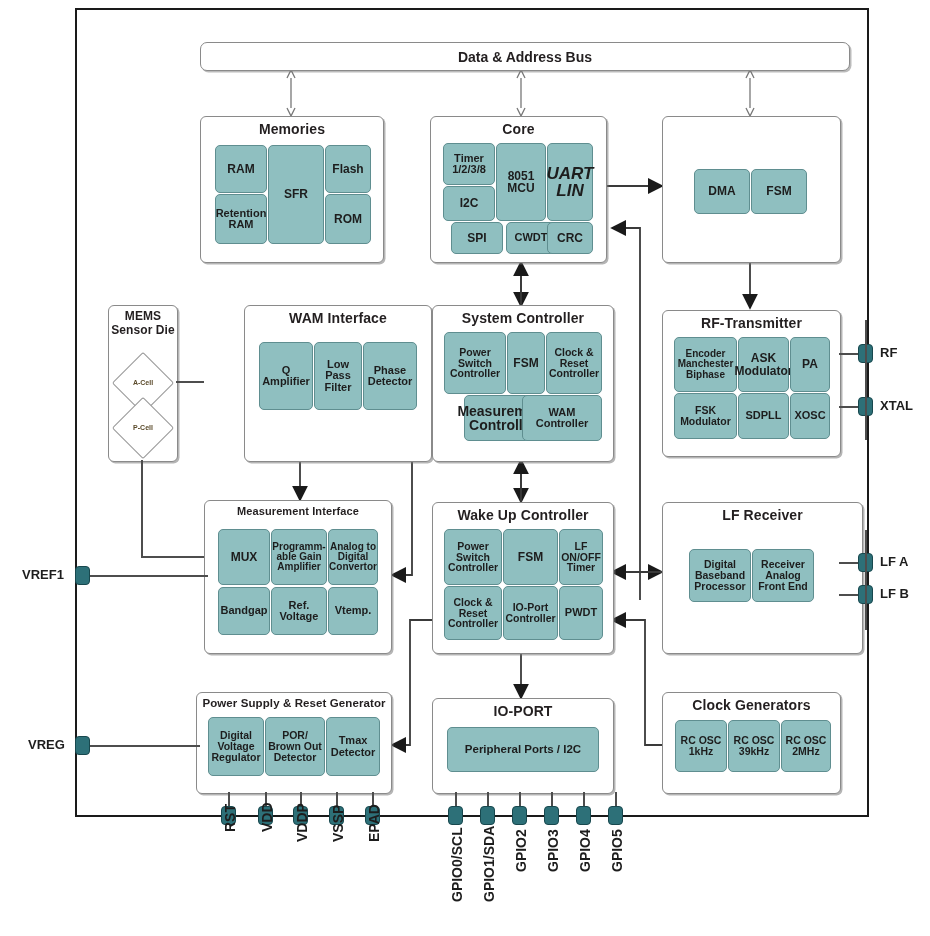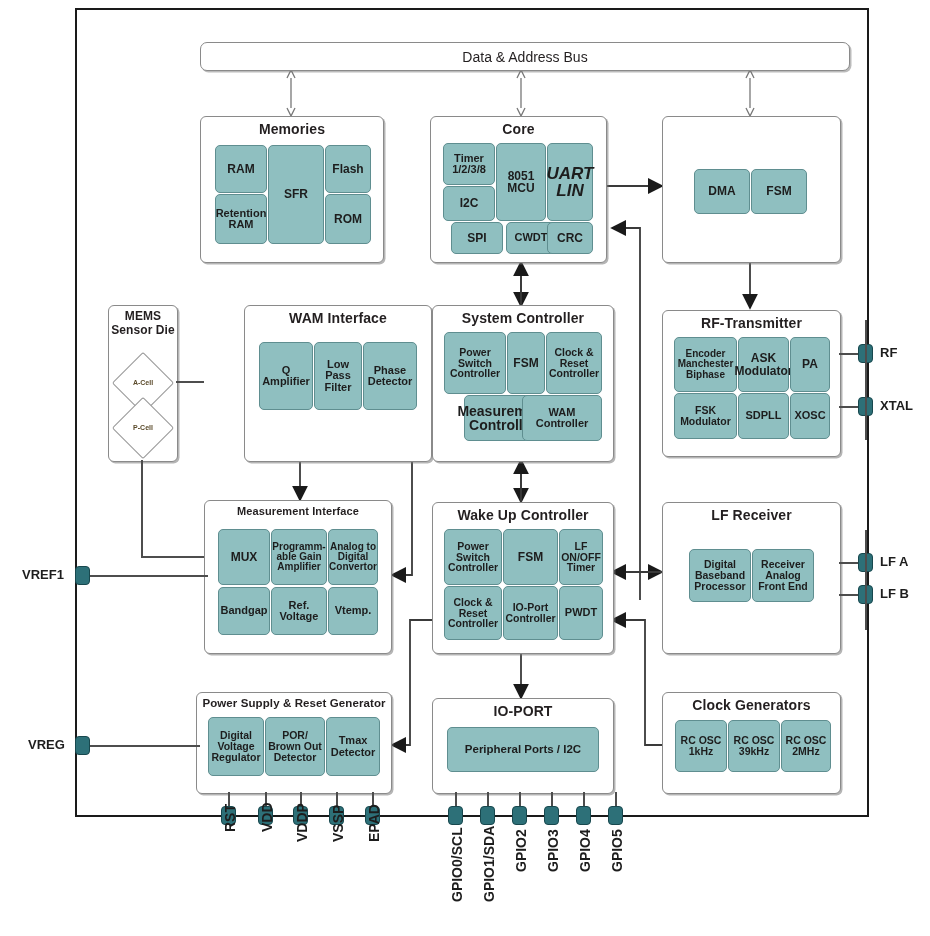--- a/index.html
+++ b/index.html
@@ -11,21 +11,21 @@
   .blk{position:absolute;border:1.5px solid #8a8a8a;border-radius:6px;background:#ffffff;
        box-shadow:1.5px 1.5px 0 rgba(120,120,120,.55);}
   .blk > .ttl{position:absolute;left:0;right:0;top:4px;text-align:center;
        font-weight:bold;color:#231f20;letter-spacing:.1px;}
 
   .cell{position:absolute;background:#8fbfc0;border:1.2px solid #5f8e90;border-radius:5px;
         display:flex;align-items:center;justify-content:center;text-align:center;
         color:#1d1d1d;font-weight:bold;line-height:1.02;padding:1px;box-sizing:border-box;}
 
   .bus{position:absolute;border:1.5px solid #8a8a8a;border-radius:7px;background:#fff;
-       display:flex;align-items:center;justify-content:center;font-weight:normal;color:#231f20;
+       display:flex;align-items:center;justify-content:center;font-weight:bold;color:#231f20;
        box-shadow:1.5px 1.5px 0 rgba(120,120,120,.5);}
 
   .ln{position:absolute;background:#4d4d4d;}
   .lnh{height:1.6px;}
   .lnv{width:1.6px;}
 
   .pin{position:absolute;width:15px;height:19px;background:#2d7078;border:1.6px solid #18484e;
        border-radius:4px;box-sizing:border-box;}
   .pinlbl{position:absolute;font-weight:bold;color:#1d1d1d;white-space:nowrap;}
   .pinlbl.vert{transform-origin:left top;transform:rotate(-90deg);}
@@ -182,21 +182,21 @@
   <div class="blk" style="left:432px;top:502px;width:180px;height:150px;">
     <div class="ttl" style="font-size:14px;">Wake Up Controller</div>
     <div class="cell" style="left:11px;top:26px;width:58px;height:56px;font-size:10.5px;">Power Switch Controller</div>
     <div class="cell" style="left:70px;top:26px;width:55px;height:56px;font-size:12px;">FSM</div>
     <div class="cell" style="left:126px;top:26px;width:44px;height:56px;font-size:10.5px;">LF ON/OFF Timer</div>
     <div class="cell" style="left:11px;top:83px;width:58px;height:54px;font-size:10.5px;">Clock &amp; Reset Controller</div>
     <div class="cell" style="left:70px;top:83px;width:55px;height:54px;font-size:10.5px;">IO-Port Controller</div>
     <div class="cell" style="left:126px;top:83px;width:44px;height:54px;font-size:11px;">PWDT</div>
   </div>
 
-  <div class="blk" style="left:662px;top:502px;width:177px;height:150px;">
+  <div class="blk" style="left:662px;top:502px;width:177px;height:150px;padding-left:22px;">
     <div class="ttl" style="font-size:14px;">LF Receiver</div>
     <div class="cell" style="left:26px;top:46px;width:62px;height:53px;font-size:10.5px;">Digital Baseband Processor</div>
     <div class="cell" style="left:89px;top:46px;width:62px;height:53px;font-size:10.5px;">Receiver Analog Front End</div>
   </div>
 
   <div class="blk" style="left:196px;top:692px;width:194px;height:100px;">
     <div class="ttl" style="font-size:11.5px;">Power Supply &amp; Reset Generator</div>
     <div class="cell" style="left:11px;top:24px;width:56px;height:59px;font-size:10.5px;">Digital Voltage Regulator</div>
     <div class="cell" style="left:68px;top:24px;width:60px;height:59px;font-size:10.5px;">POR/ Brown Out Detector</div>
     <div class="cell" style="left:129px;top:24px;width:54px;height:59px;font-size:11px;">Tmax Detector</div>

